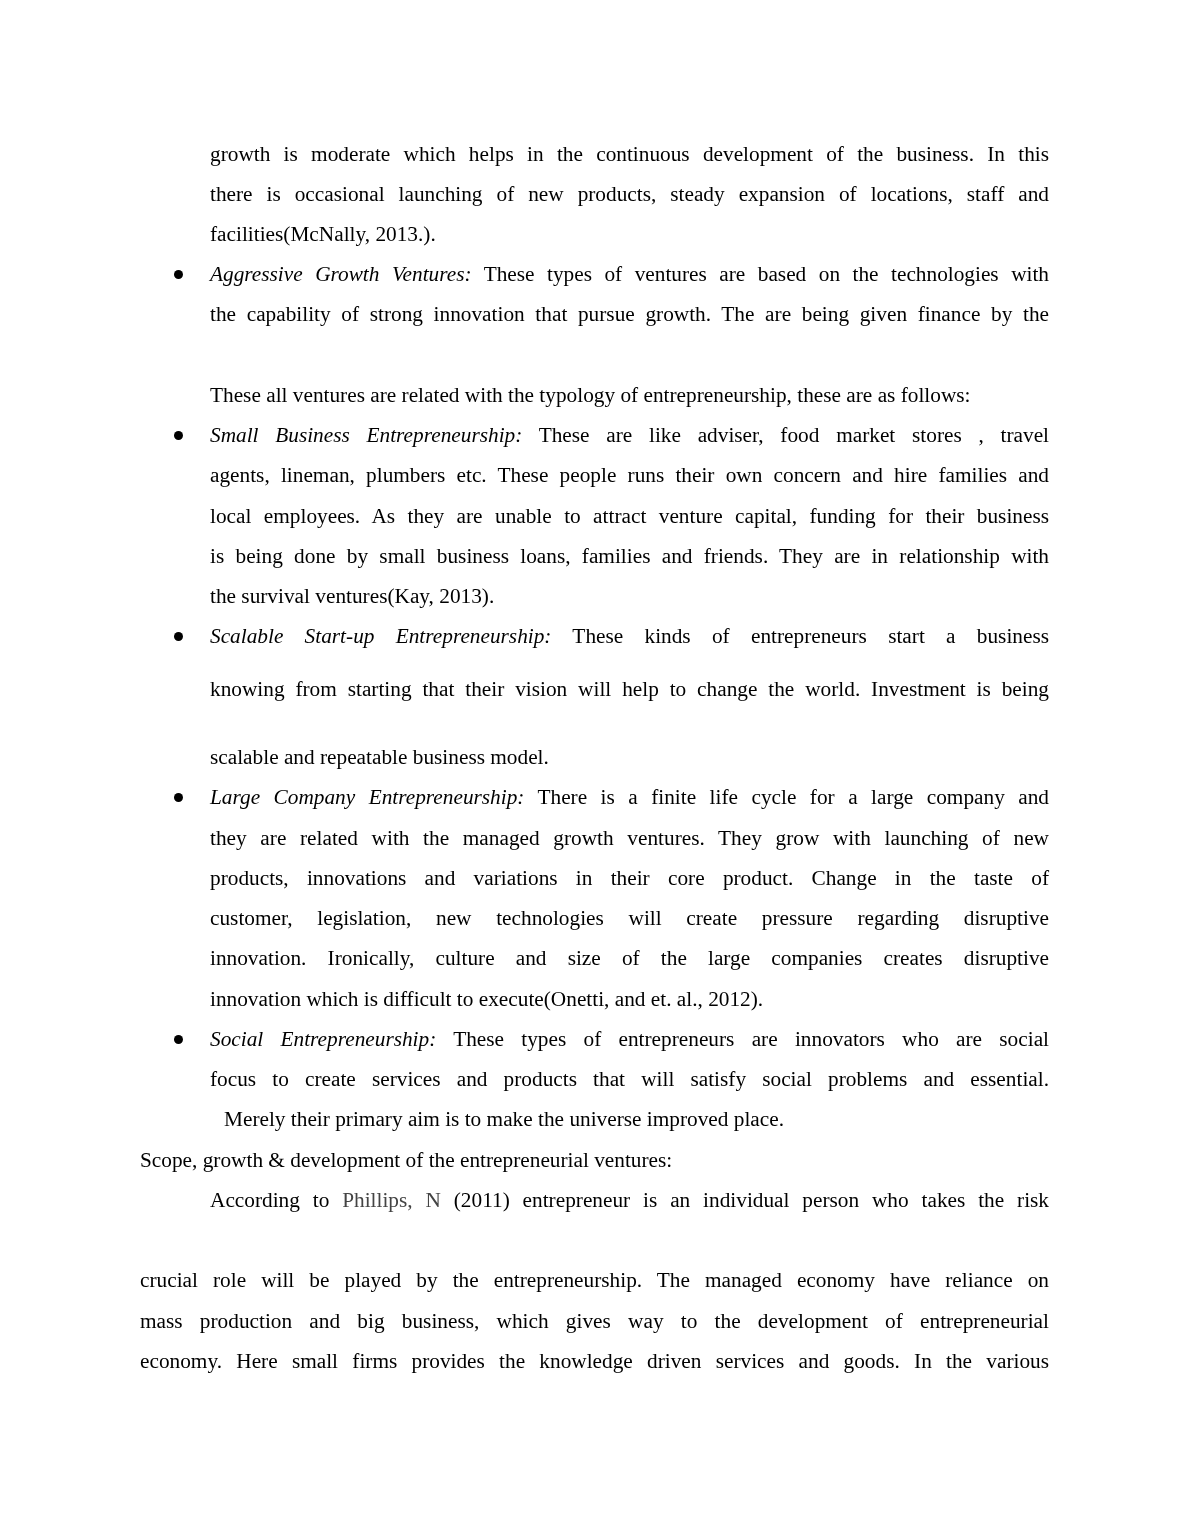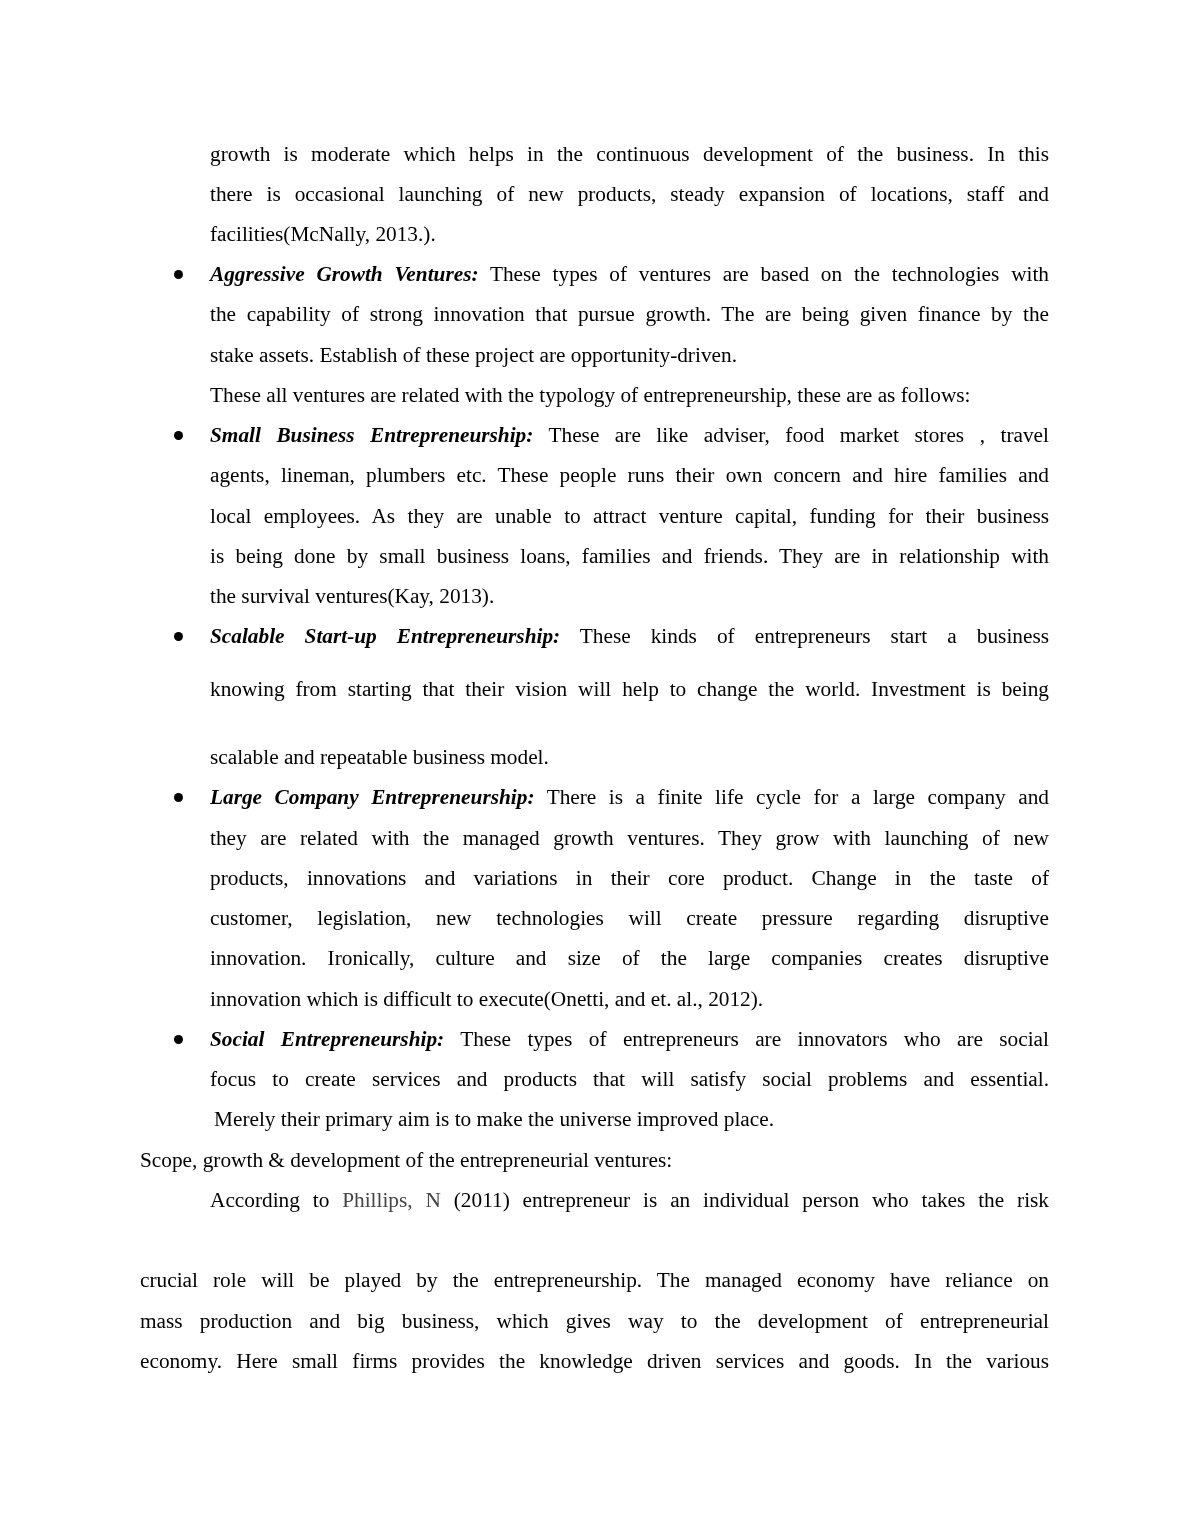--- a/index.html
+++ b/index.html
@@ -9,36 +9,35 @@
     }
     .page { position: absolute; left: 0; top: 0; width: 1190px; height: 1540px; background: #fff; }
     .line {
       position: absolute; font-size: 21.3px; line-height: 24px; white-space: nowrap;
     }
     .just { text-align: justify; text-align-last: justify; }
     .bullet {
       position: absolute; left: 174px; width: 9px; height: 9px; border-radius: 50%;
       background: #000;
     }
-    .b { font-weight: bold; font-style: italic; }
+    .b { font-weight: normal; font-style: italic; }
     .gray { color: #444444; }
   </style>
 </head>
 <body>
 
 <div class="page">
 
   <div class="line just" style="left:210px; top:142px; width:839px;">growth is moderate which helps in the continuous development of the business. In this</div>
   <div class="line just" style="left:210px; top:182px; width:839px;">there is occasional launching of new products, steady expansion of locations, staff and</div>
   <div class="line" style="left:210px; top:222px;">facilities(McNally, 2013.).</div>
 
   <div class="bullet" style="top:270px;"></div>
   <div class="line just" style="left:210px; top:262px; width:839px;"><span class="b">Aggressive Growth Ventures:</span><span> These types of ventures are based on the technologies with</span></div>
   <div class="line just" style="left:210px; top:302px; width:839px;">the capability of strong innovation that pursue growth. The are being given finance by the</div>
-  <div class="line" style="left:210px; top:343px;">stake assets. Establish of these project are opportunity-driven.</div>
 
   <div class="line" style="left:210px; top:383px;">These all ventures are related with the typology of entrepreneurship, these are as follows:</div>
 
   <div class="bullet" style="top:431px;"></div>
   <div class="line just" style="left:210px; top:423px; width:839px;"><span class="b">Small Business Entrepreneurship:</span><span> These are like adviser, food market stores , travel</span></div>
   <div class="line just" style="left:210px; top:463px; width:839px;">agents, lineman, plumbers etc. These people runs their own concern and hire families and</div>
   <div class="line just" style="left:210px; top:504px; width:839px;">local employees. As they are unable to attract venture capital, funding for their business</div>
   <div class="line just" style="left:210px; top:544px; width:839px;">is being done by small business loans, families and friends. They are in relationship with</div>
   <div class="line" style="left:210px; top:584px;">the survival ventures(Kay, 2013).</div>
 
@@ -51,21 +50,21 @@
   <div class="line just" style="left:210px; top:785px; width:839px;"><span class="b">Large Company Entrepreneurship:</span><span> There is a finite life cycle for a large company and</span></div>
   <div class="line just" style="left:210px; top:826px; width:839px;">they are related with the managed growth ventures. They grow with launching of new</div>
   <div class="line just" style="left:210px; top:866px; width:839px;">products, innovations and variations in their core product. Change in the taste of</div>
   <div class="line just" style="left:210px; top:906px; width:839px;">customer, legislation, new technologies will create pressure regarding disruptive</div>
   <div class="line just" style="left:210px; top:946px; width:839px;">innovation. Ironically, culture and size of the large companies creates disruptive</div>
   <div class="line" style="left:210px; top:987px;text-align:center;">innovation which is difficult to execute(Onetti,  and et. al., 2012).</div>
 
   <div class="bullet" style="top:1035px;"></div>
   <div class="line just" style="left:210px; top:1027px; width:839px;"><span class="b">Social Entrepreneurship:</span><span> These types of entrepreneurs are innovators who are social</span></div>
   <div class="line just" style="left:210px; top:1067px; width:839px;">focus to create services and products that will satisfy social problems and essential.</div>
-  <div class="line" style="left:214px; top:1107px;">Merely their primary aim is to make the universe improved place.</div>
+  <div class="line" style="left:224px; top:1107px;">Merely their primary aim is to make the universe improved place.</div>
 
   <div class="line" style="left:140px; top:1148px;">Scope, growth &amp; development of the entrepreneurial ventures:</div>
 
   <div class="line just" style="left:210px; top:1188px; width:839px;"><span>According to </span><span class="gray">Phillips, N</span><span> (2011) entrepreneur is an individual person who takes the risk</span></div>
   <div class="line just" style="left:140px; top:1268px; width:909px;">crucial role will be played by the entrepreneurship. The managed economy have reliance on</div>
   <div class="line just" style="left:140px; top:1309px; width:909px;">mass production and big business, which gives way to the development of entrepreneurial</div>
   <div class="line just" style="left:140px; top:1349px; width:909px;">economy. Here small firms provides the knowledge driven services and goods. In the various</div>
 
 </div>
 

